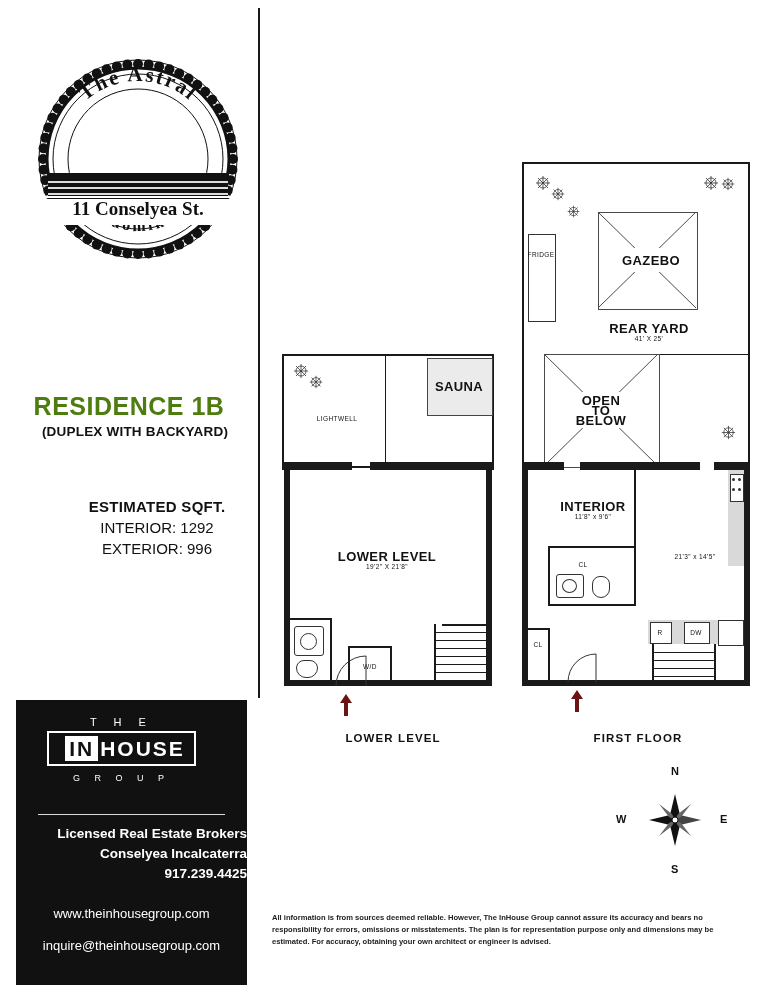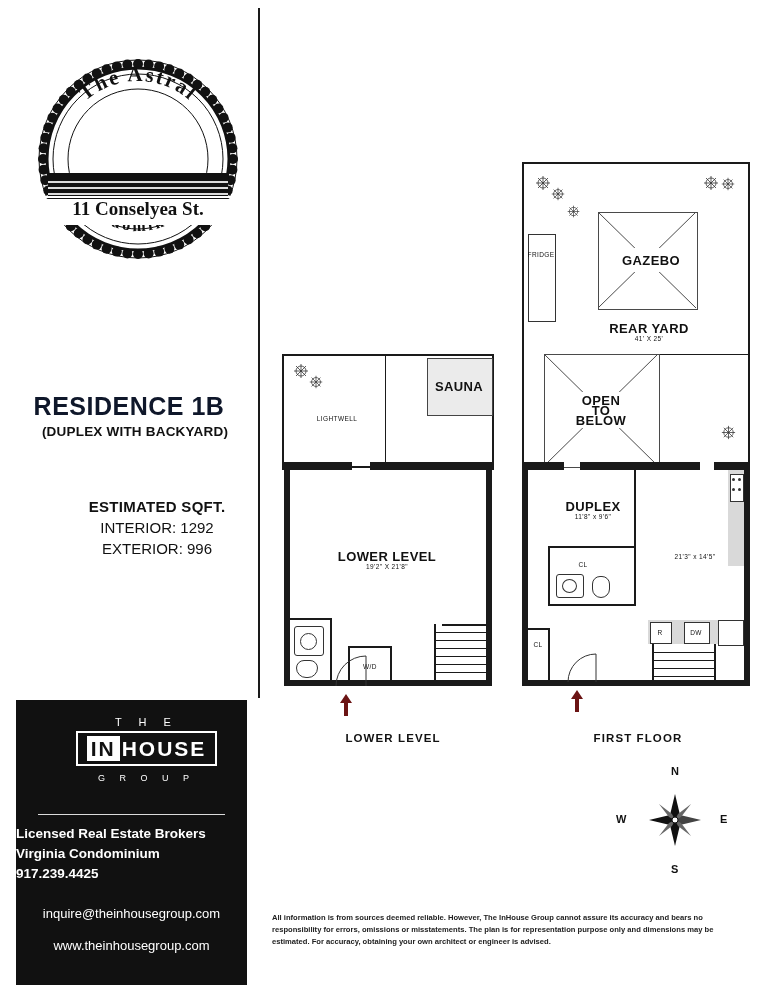--- a/index.html
+++ b/index.html
@@ -21,49 +21,49 @@
   
   .seal{
     position:absolute;left:34px;top:55px;width:208px;height:208px;
   }
   .seal svg{display:block;}
 
   .residence-title{
     position:absolute;left:0;top:392px;width:258px;text-align:center;
   }
   .residence-title .line1{
-    font-size:25px;font-weight:bold;letter-spacing:0.5px;color:#0f172a;
+    font-size:25px;font-weight:bold;letter-spacing:0.5px;color:#4d7c0f;
   }
   .residence-title .line2{
     font-size:13.5px;font-weight:bold;margin-top:3px;color:#111;letter-spacing:0.2px;margin-left:12px;
   }
 
   .sqft-block{
     position:absolute;left:0;top:498px;width:258px;text-align:center;padding-left:28px;
   }
   .sqft-block .hdr{font-size:15px;font-weight:bold;letter-spacing:0.3px;}
   .sqft-block .row{font-size:15px;margin-top:4px;}
 
   .brandbox{
     position:absolute;left:16px;top:700px;width:231px;height:285px;
     background:#111111;color:#ffffff;
   }
-  .logo-wrap{position:absolute;left:0;top:16px;width:211px;text-align:center;margin-left:25px;}
+  .logo-wrap{position:absolute;left:0;top:16px;width:211px;text-align:center;}
   .logo-the{font-size:11px;letter-spacing:7px;margin-bottom:3px;}
   .logo-main{
-    display:inline-block;border:2px solid #fff;padding:5px 9px 5px 9px;
+    display:inline-block;border:2px solid #fff;padding:5px 9px 5px 16px;
     font-size:21px;font-weight:bold;letter-spacing:2px;line-height:1;
   }
   .logo-main .in{background:#fff;color:#111;padding:1px 4px;margin-right:2px;}
   .logo-group{font-size:9px;letter-spacing:6px;margin-top:7px;}
   .brand-rule{
     position:absolute;left:22px;top:114px;width:187px;height:1px;background:#ffffff;opacity:.85;
   }
   .brand-text{
-    position:absolute;left:0;top:124px;width:231px;text-align:left;
+    position:absolute;left:0;top:124px;width:231px;text-align:right;
     font-size:13.5px;font-weight:bold;line-height:20px;
   }
   .brand-contact{
     position:absolute;left:0;top:198px;width:231px;text-align:center;
     font-size:13px;line-height:32px;
   }
 
   
   .plan-label{
     position:absolute;font-size:11.5px;font-weight:bold;letter-spacing:1.1px;text-align:center;
@@ -204,26 +204,26 @@
     <div class="logo-wrap">
       <div class="logo-the">T H E</div>
       <div class="logo-main">
         <span class="in">IN</span><span>HOUSE</span>
       </div>
       <div class="logo-group">G R O U P</div>
     </div>
     <div class="brand-rule"></div>
     <div class="brand-text">
       <div>Licensed Real Estate Brokers</div>
-      <div>Virginia Condominium</div>
+      <div>Conselyea Incalcaterra</div>
       <div>917.239.4425</div>
     </div>
     <div class="brand-contact">
+      <div>www.theinhousegroup.com</div>
       <div>inquire@theinhousegroup.com</div>
-      <div>www.theinhousegroup.com</div>
     </div>
   </div>
 
   <div class="floorplan" style="left:282px;top:354px;width:222px;height:344px;">
 
     <div class="fp-line" style="left:0;top:0;width:212px;height:2px;"></div>
     <div class="fp-line" style="left:0;top:0;width:2px;height:114px;"></div>
     <div class="fp-line" style="left:210px;top:0;width:2px;height:114px;"></div>
     <div class="fp-line" style="left:103px;top:0;width:1px;height:114px;"></div>
     <div class="fp-line" style="left:0;top:112px;width:212px;height:2px;"></div>
@@ -381,21 +381,21 @@
     <div class="fp-line" style="left:0;top:300px;width:42px;height:8px;"></div>
     <div class="fp-line" style="left:58px;top:300px;width:120px;height:8px;"></div>
     <div class="fp-line" style="left:192px;top:300px;width:36px;height:8px;"></div>
 
     <div class="fp-line" style="left:0;top:306px;width:6px;height:218px;"></div>
     <div class="fp-line" style="left:222px;top:306px;width:6px;height:218px;"></div>
     <div class="fp-line" style="left:0;top:518px;width:228px;height:6px;"></div>
 
     <div class="fp-line" style="left:112px;top:306px;width:2px;height:80px;"></div>
     <div class="fp-line" style="left:26px;top:384px;width:88px;height:2px;"></div>
-    <div class="fp-text big" style="left:36px;top:340px;width:70px;">DUPLEX</div>
+    <div class="fp-text big" style="left:36px;top:340px;width:70px;">INTERIOR</div>
     <div class="fp-text" style="left:36px;top:350px;width:70px;">11'8" x 9'6"</div>
 
     <div class="fp-text" style="left:128px;top:390px;width:90px;">21'3" x 14'5"</div>
 
     <div class="fp-line" style="left:26px;top:386px;width:2px;height:58px;"></div>
     <div class="fp-line" style="left:26px;top:442px;width:88px;height:2px;"></div>
     <div class="fp-line" style="left:112px;top:386px;width:2px;height:58px;"></div>
     <div class="fp-text" style="left:48px;top:398px;width:26px;">CL</div>
 
     <div class="fp-room" style="left:34px;top:412px;width:26px;height:22px;border:1px solid #333;border-radius:3px;"></div>

